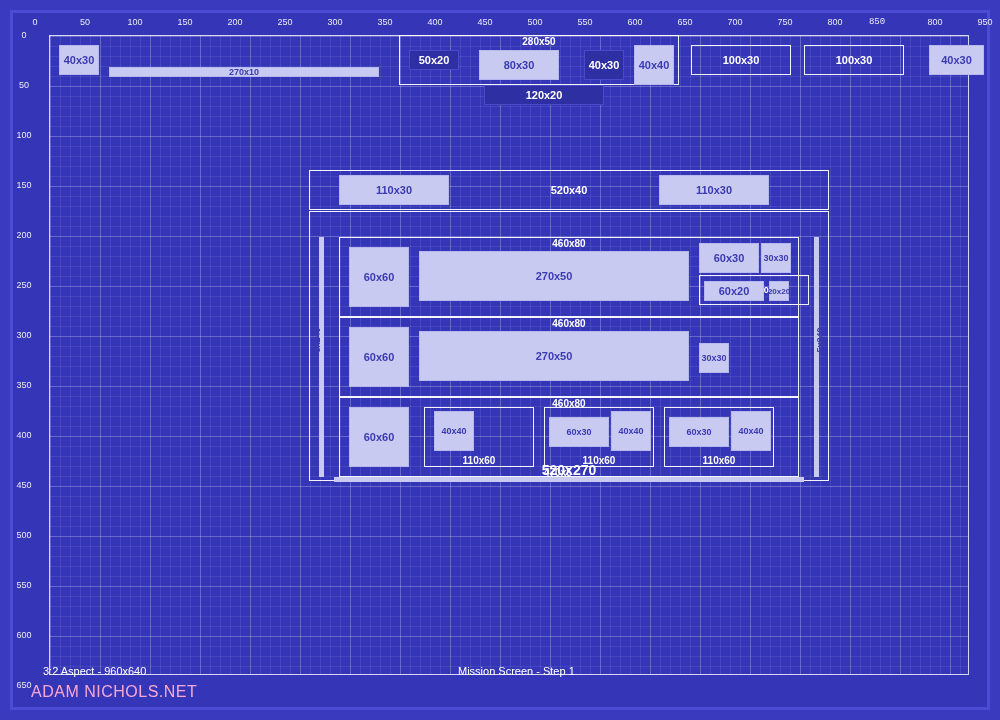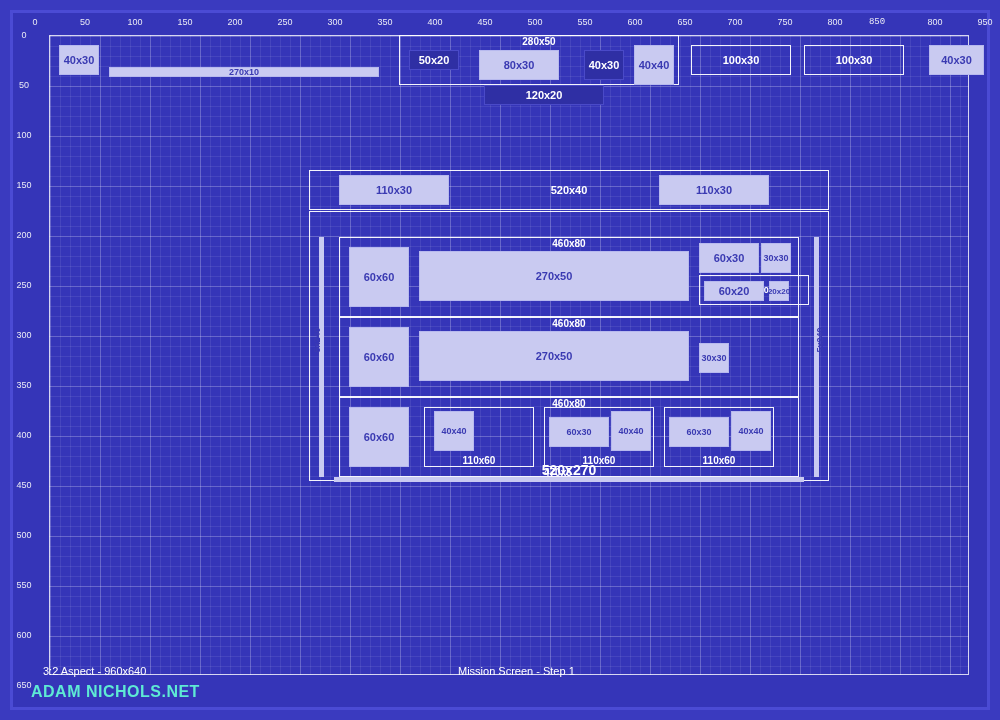--- a/index.html
+++ b/index.html
@@ -17,21 +17,21 @@
       linear-gradient(to bottom, rgba(255,255,255,.08) 1px, transparent 1px);
     background-size:50px 50px,50px 50px,10px 10px,10px 10px;
     border:1px solid rgba(255,255,255,.8)}
   .box{position:absolute;box-sizing:border-box;display:flex;align-items:center;justify-content:center;font-size:11px;font-weight:bold}
   .outline{border:1px solid rgba(255,255,255,.95);color:#fff}
   .light{background:#c9caf1;border:1px solid #b7b9ee;color:#3a3ab2}
   .dark{background:#2f2fa4;border:1px solid #4a4ac8;color:#fff}
   .bar{background:#c9caf1}
   .thinbar{background:#c9caf1}
   .footer-note{position:absolute;color:#fff;font-size:11px;font-weight:normal}
-  .watermark{position:absolute;left:18px;bottom:6px;color:#5eead4;font-size:16px;font-weight:700;letter-spacing:.5px}
+  .watermark{position:absolute;left:18px;bottom:6px;color:#f9a8d4;font-size:16px;font-weight:400;letter-spacing:.5px}
   .logo{position:absolute;right:20px;bottom:10px;font-size:24px;font-weight:900;font-family:'Arial Black',Arial;letter-spacing:-1px;color:#fff;text-shadow:2px 2px 0 #111,-1px -1px 0 #111,1px -1px 0 #111,-1px 1px 0 #111}
   .logo .f1{color:#c81f3a}
   .logo .f2{color:#d65a1e}
   .logo .f3{color:#e9a51b}
   .logo .f4{color:#7fbf3d}
   .logo .f5{color:#e63e1e}
   .logo .n1{color:#a6d84d}
   .logo .n2{color:#f5f3e7}
   .leaf{position:absolute;width:10px;height:10px;background:#6fb42d;border-radius:50% 60% 50% 60%;transform:rotate(-20deg)}
 </style>

